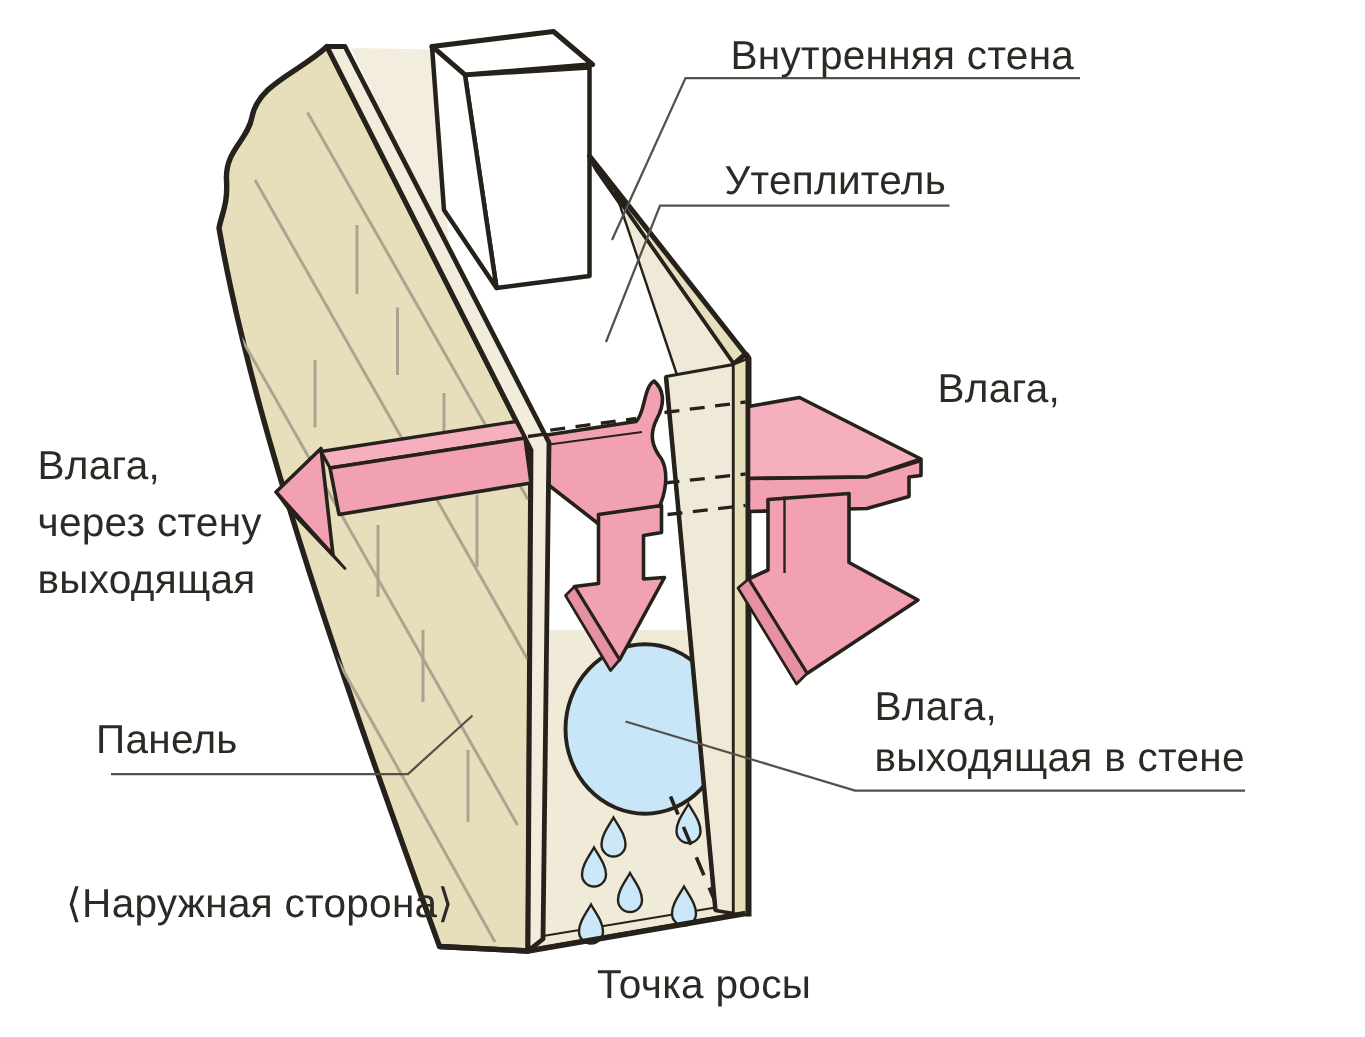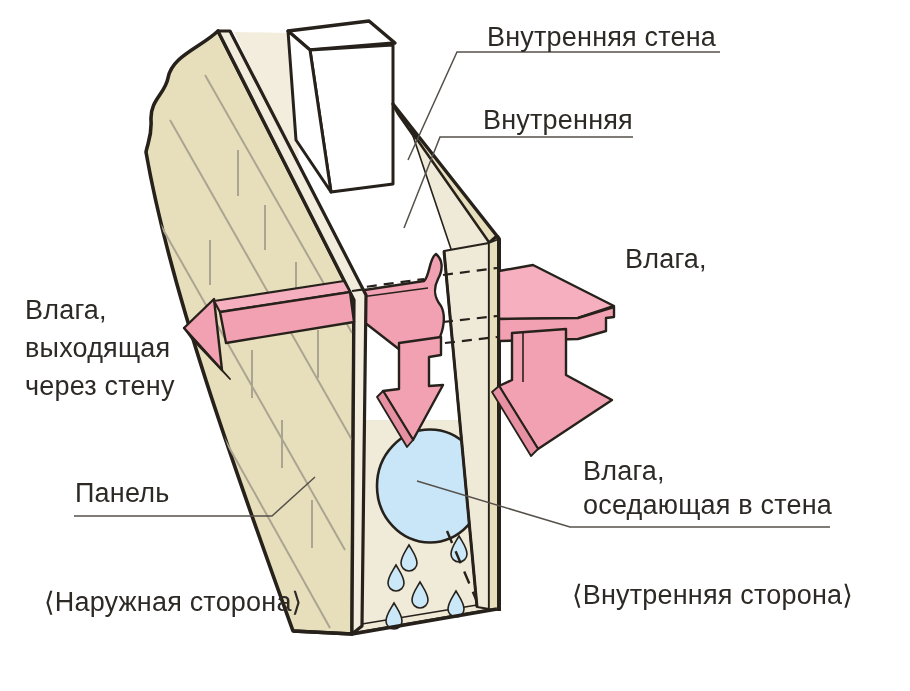--- a/index.html
+++ b/index.html
@@ -139,37 +139,37 @@
   <g stroke="#55504A" stroke-width="1.5" fill="none">
     <polyline points="720,52 457,52 408,160"></polyline>
     <polyline points="633,137 440,137 404,228"></polyline>
     <polyline points="74,516 272,516 315,477"></polyline>
     <polyline points="830,527 570,527 417,481"></polyline>
   </g>
 </svg>
 
 <div class="lbl" style="left:487px;top:21px">Внутренняя стена</div>
 
-<div class="lbl" style="left:483px;top:104px">Внутренняя</div>
+<div class="lbl" style="left:483px;top:104px">Утеплитель</div>
 
 <div class="lbl" style="left:625px;top:243px">
   <div>Влага,</div>
 </div>
 
 <div class="lbl lh38" style="left:25px;top:291px">
   <div>Влага,</div>
+  <div>через стену</div>
   <div>выходящая</div>
-  <div>через стену</div>
 </div>
 
-<div class="lbl" style="left:75px;top:477px">Панель</div>
+<div class="lbl" style="left:64px;top:477px">Панель</div>
 
 <div class="lbl" style="left:44px;top:586px">⟨Наружная сторона⟩</div>
 
 <div class="lbl lh34" style="left:583px;top:454px">
   <div>Влага,</div>
-  <div>оседающая в стена</div>
+  <div>выходящая в стене</div>
 </div>
 
-<div class="lbl" style="left:572px;top:579px">⟨Внутренняя сторона⟩</div>
 
+<div class="lbl" style="left:398px;top:640px">Точка росы</div>
 
 </div>
 
 </body></html>

